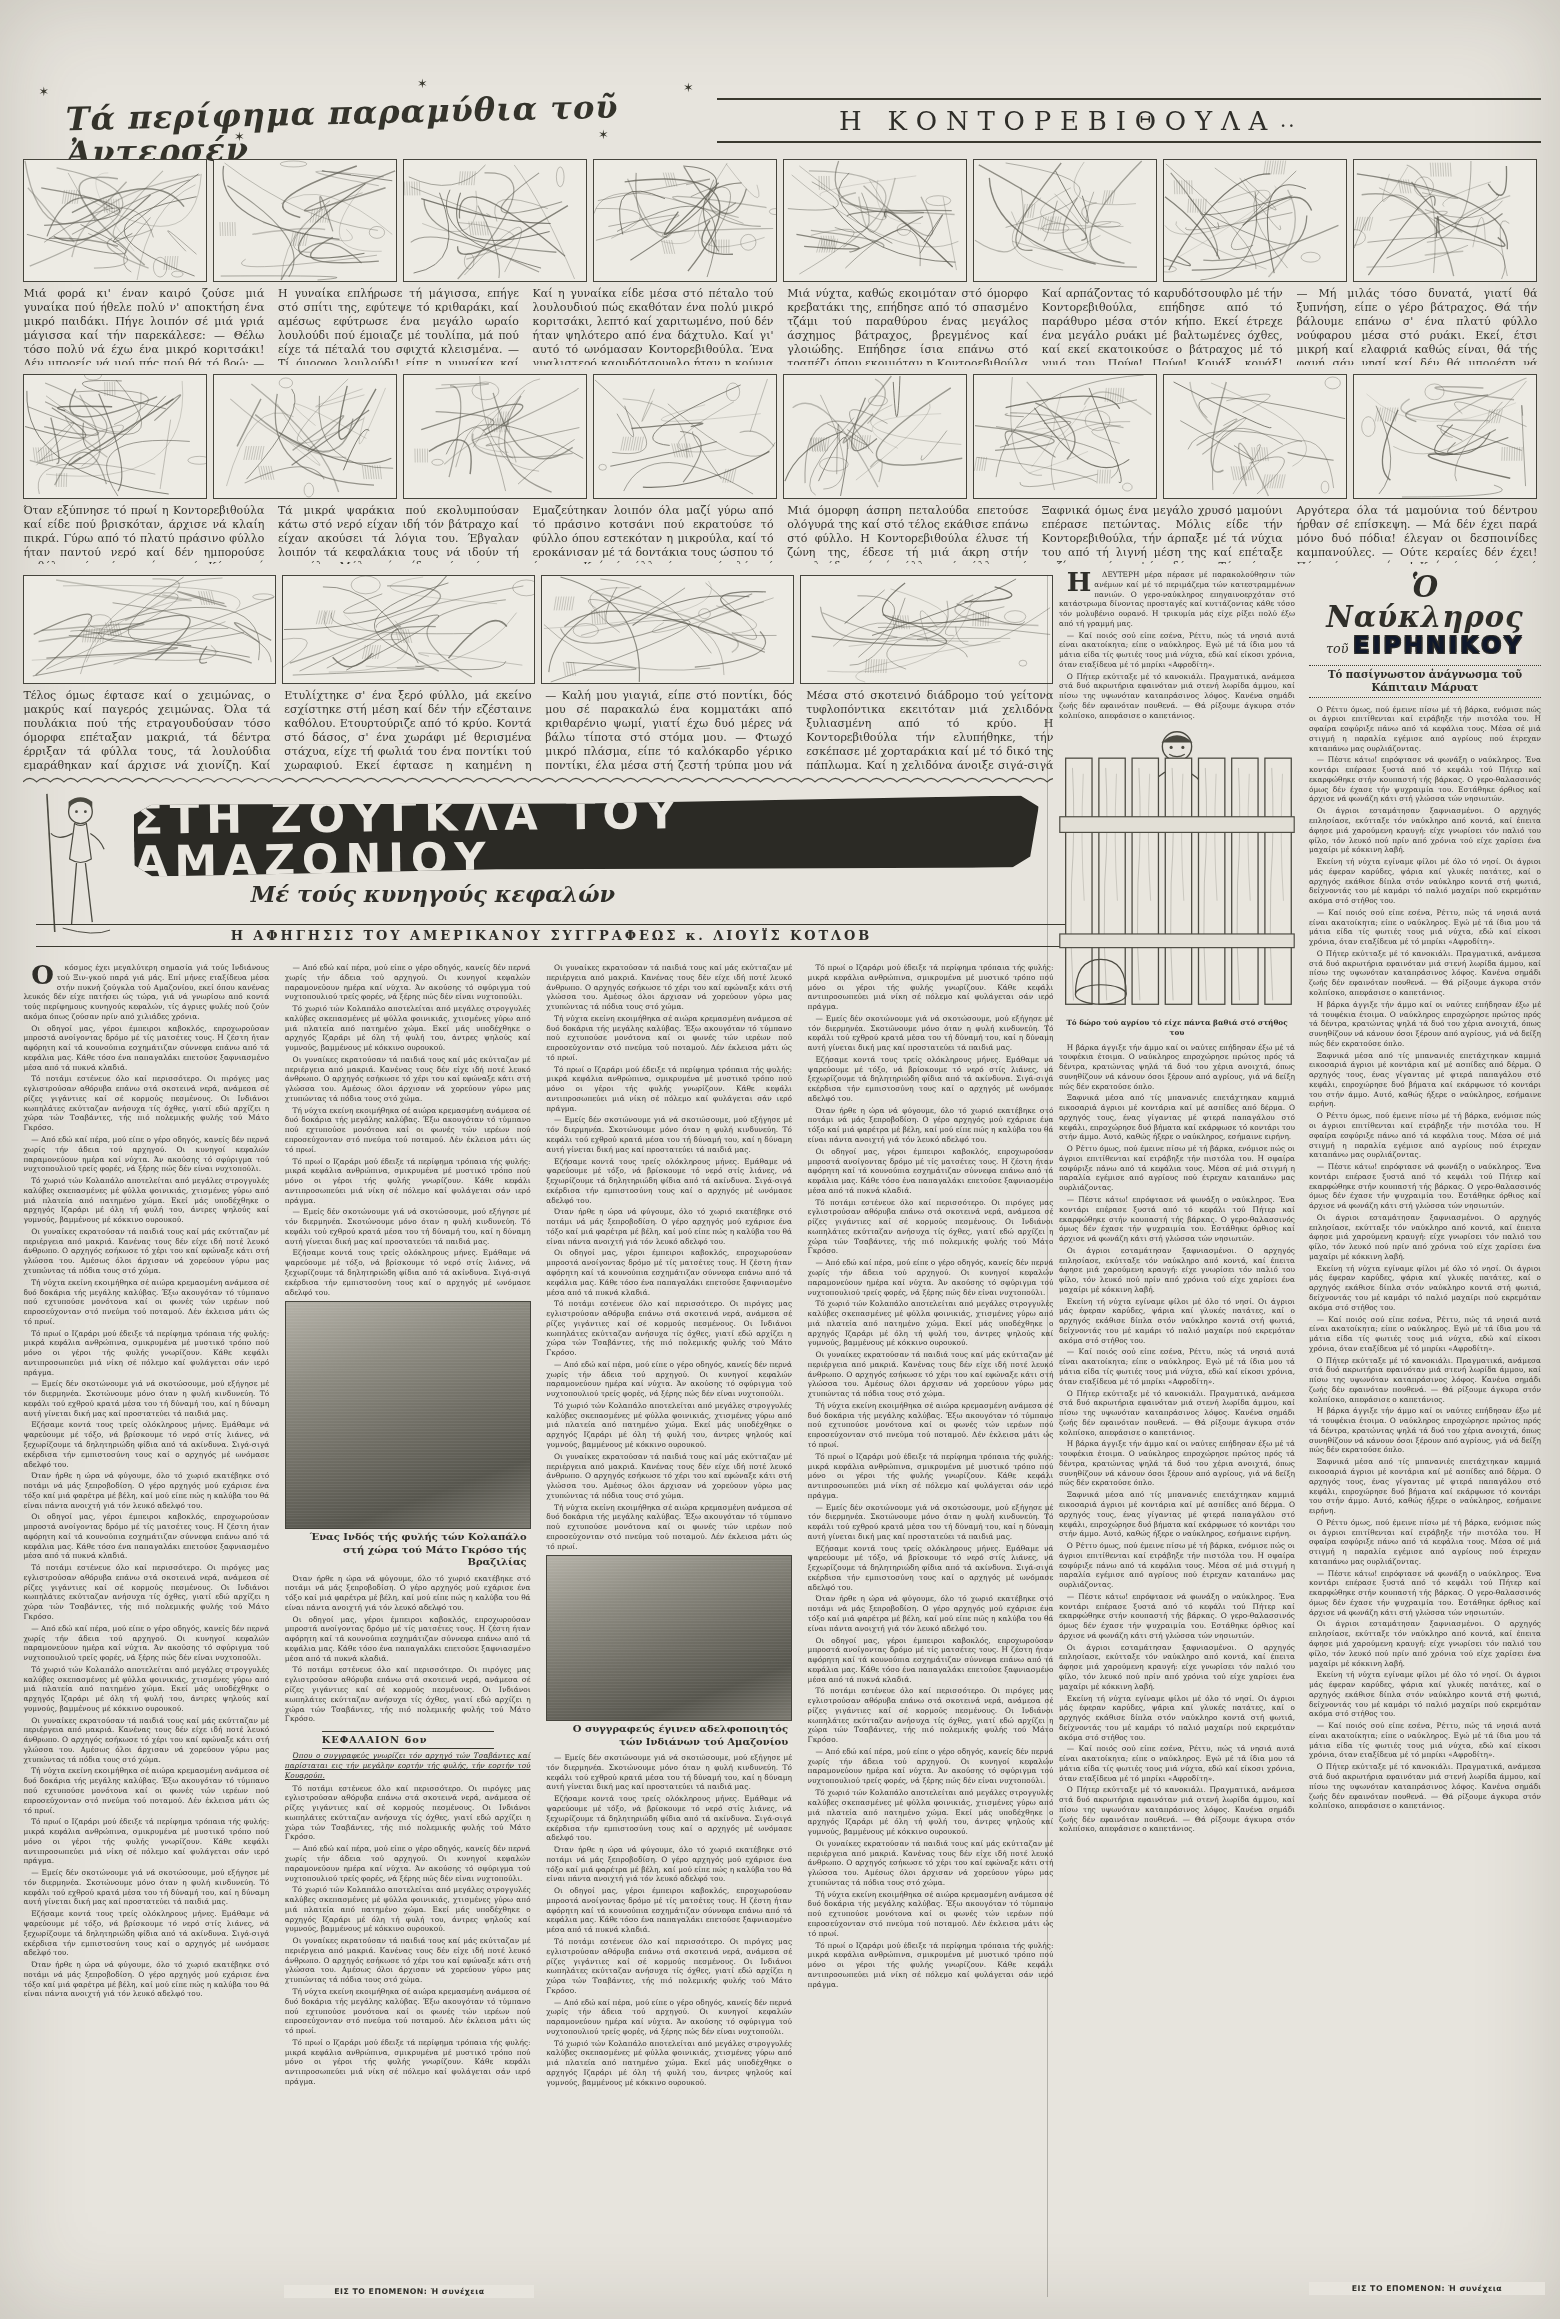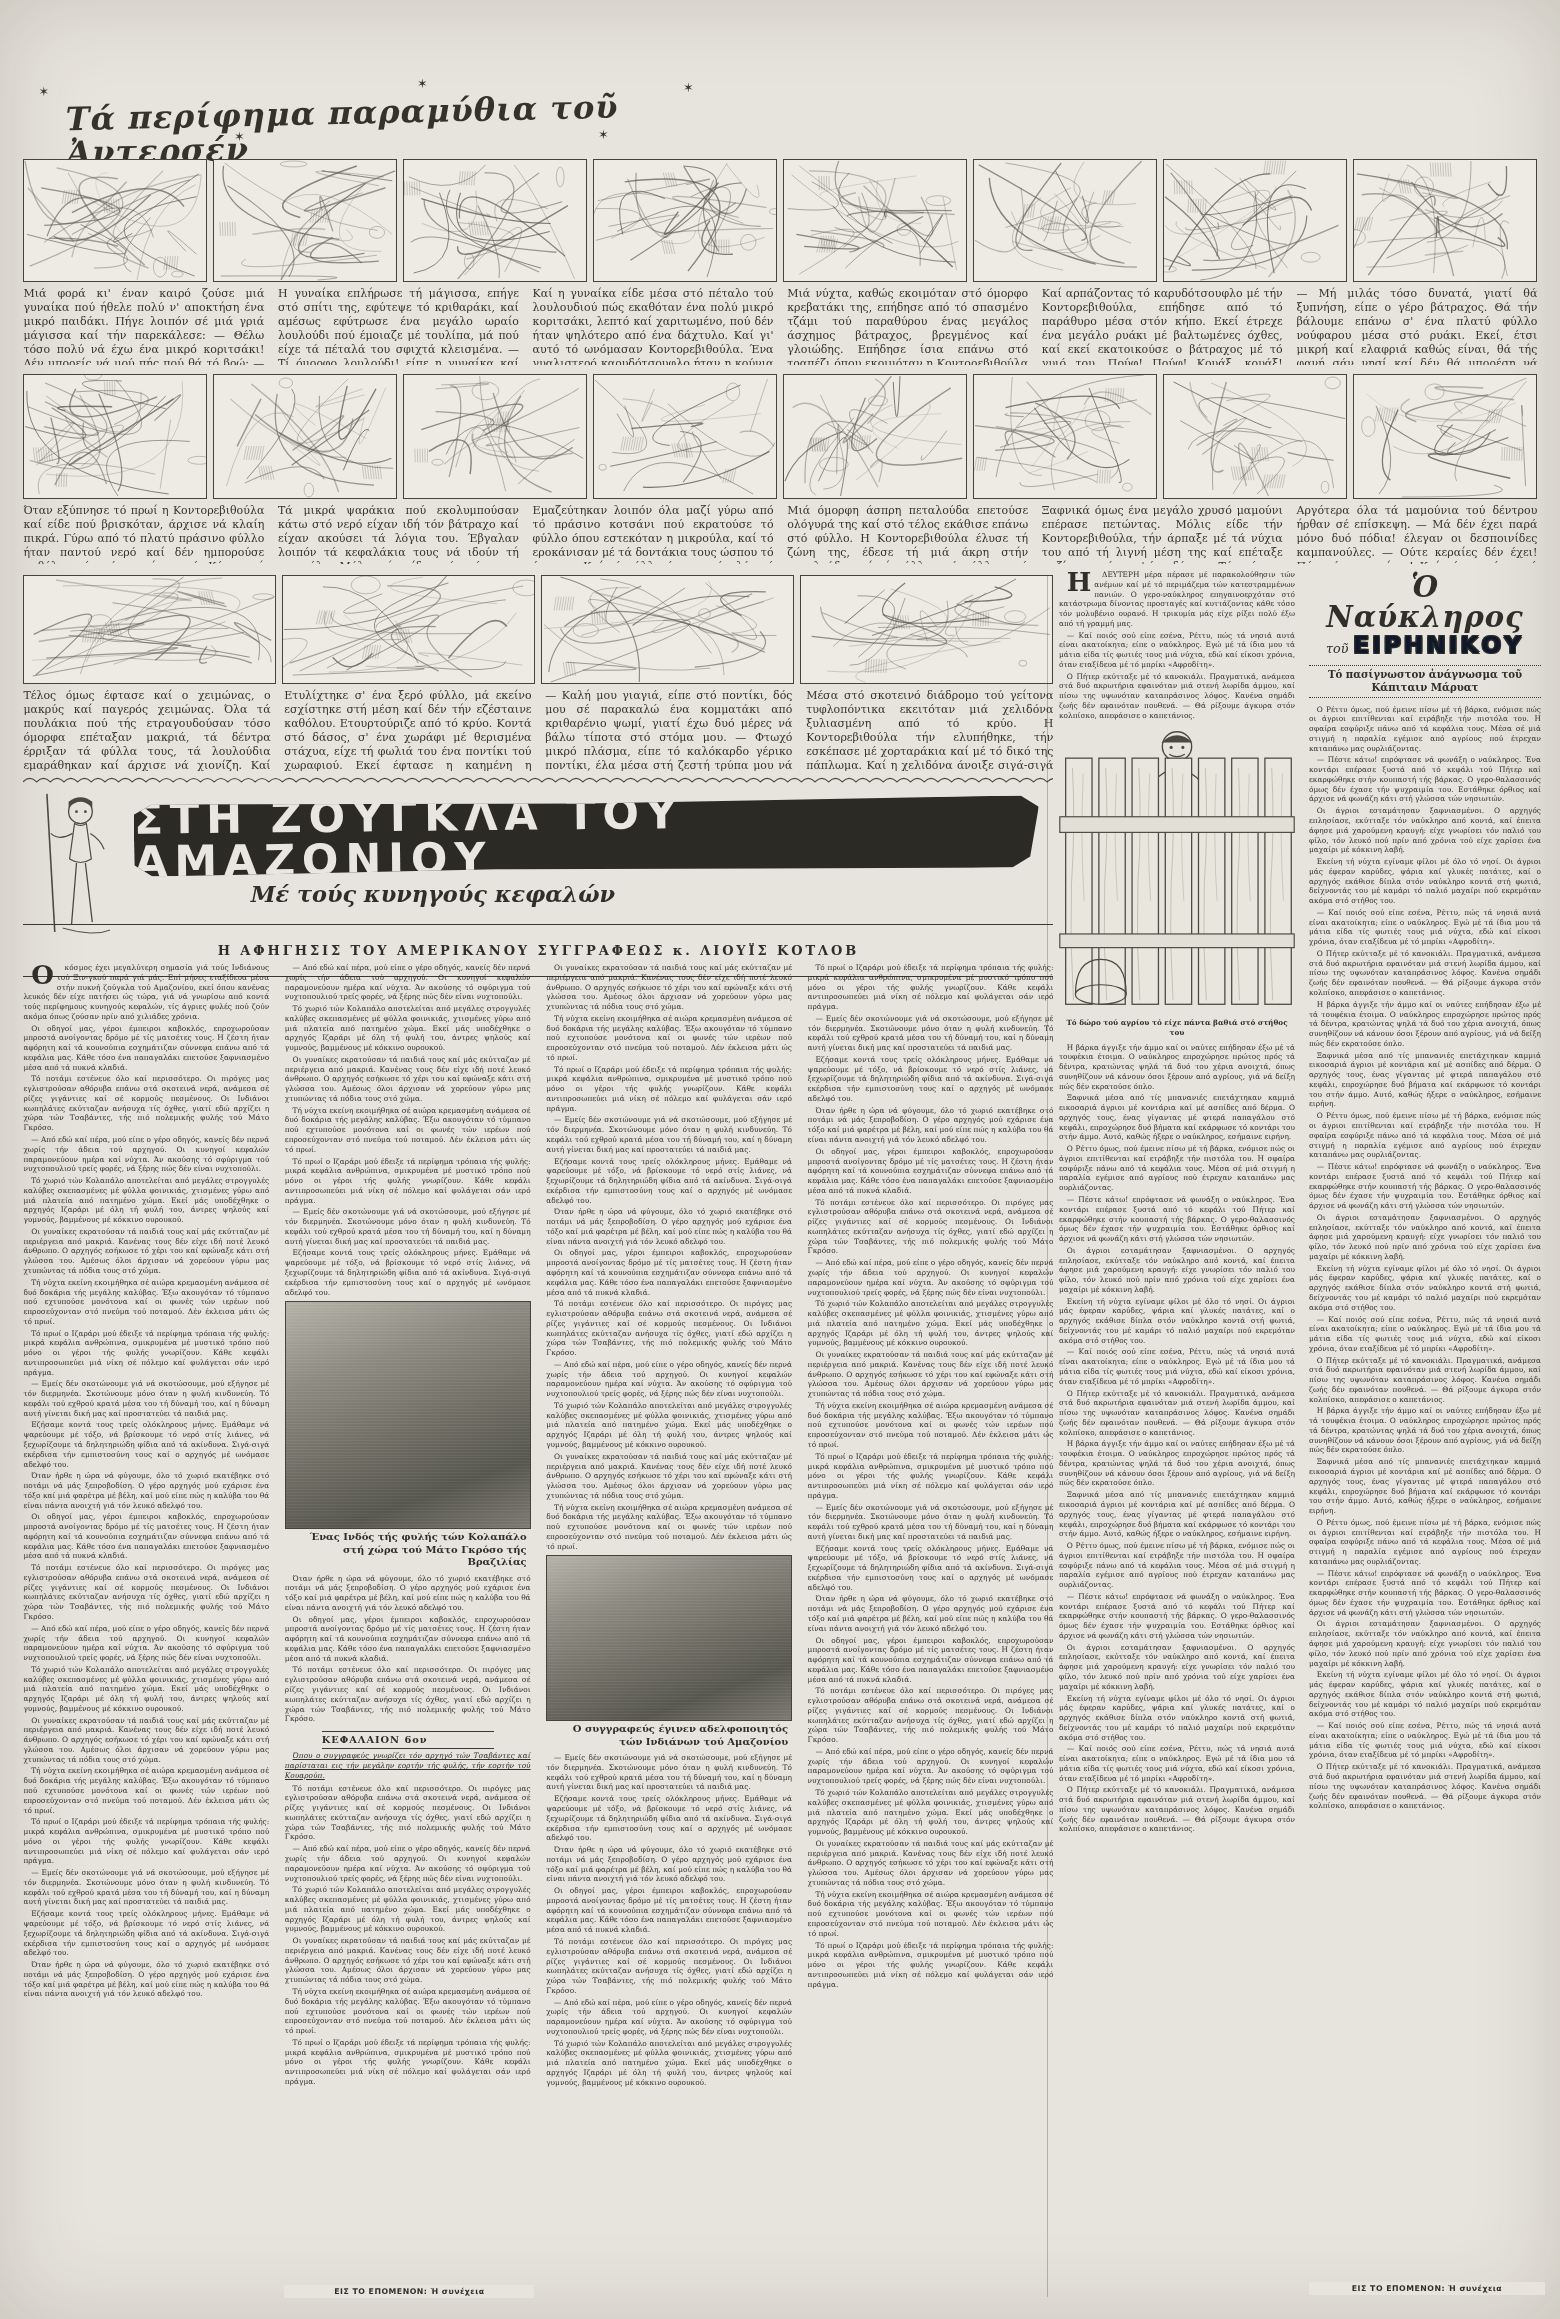--- a/index.html
+++ b/index.html
@@ -37,23 +37,23 @@
   .vrule{position:absolute;left:1047px;top:575px;width:1px;height:1722px;background:rgba(47,46,41,.28);}
   
   .amazon{position:absolute;left:23.4px;top:784px;width:1030px;height:1514px;}
   .native-art{position:absolute;left:2px;top:3.9px;width:103px;height:148px;}
   .amz-title{position:absolute;left:111px;top:15.6px;width:905px;height:72px;
         background:#2b2a25;color:#e9e6df;display:flex;align-items:center;justify-content:center;
         font:bold 43px/1 "DejaVu Sans",sans-serif;letter-spacing:6.8px;transform:rotate(-.6deg);
         clip-path:polygon(0 14%,2% 0,50% 5%,98% 0,100% 16%,99% 85%,97% 100%,40% 95%,2% 100%,0 84%);}
   .amz-sub{position:absolute;left:117px;top:99px;width:585px;text-align:center;
         font:bold italic 22.4px/1 "DejaVu Serif",serif;color:#2f2e29;}
-  .amz-byline{position:absolute;left:0;top:140px;width:100%;text-align:center;
+  .amz-byline{position:absolute;left:13px;top:140px;width:100%;text-align:center;
         font:bold 13px/1 "DejaVu Serif",serif;letter-spacing:2.9px;
-        border-top:1.5px solid #3a392f;border-bottom:1.5px solid #3a392f;padding:19px 0;box-sizing:border-box;}
+        border-top:1.5px solid #3a392f;border-bottom:1.5px solid #3a392f;padding:4px 0;box-sizing:border-box;}
   .amz-cols{position:absolute;left:0;top:179px;width:100%;bottom:0;display:flex;gap:15.6px;}
   .a-col{flex:1;overflow:hidden;font-size:7.4px;line-height:1.32;text-align:justify;}
   .para{margin:0 0 2px;text-indent:7.8px;}
   .dropcap{float:left;font:bold 26px/22.4px "DejaVu Serif",serif;padding:1px 2.9px 0 0;}
   .photo{border:1px solid #45443c;margin:3.9px 0 2px;position:relative;
         background:linear-gradient(160deg,#b5b2a8 0%,#8d8b81 28%,#6f6d64 55%,#57564e 78%,#7c7a71 100%);}
   .photo::after{content:"";position:absolute;inset:0;
         background:repeating-linear-gradient(0deg,rgba(255,255,255,.06) 0 1px,transparent 1px 2.9px);}
   .photo.portrait{height:226px;}
   .photo.landscape{height:164px;}
@@ -85,20 +85,24 @@
 
 <div class="page">
 
   <div class="series-wrap">
     <span class="star s1">✶</span>
     <span class="star s2">✶</span>
     <span class="star s3">✶</span>
     <span class="star s4">✶</span>
     <span class="star s5">✶</span>
     <div class="series-title">Τά περίφημα παραμύθια τοῦ Ἀντερσέν</div>
+  </div>
+  <div class="episode-wrap">
+    <span class="episode-title">Η ΚΟΝΤΟΡΕΒΙΘΟΥΛΑ</span>
+    <span class="episode-suffix">..</span>
   </div>
 
   <div id="strip1" class="strip">
       <div class="panel"><svg viewBox="0 0 190 122" width="100%" height="100%" preserveAspectRatio="none" xmlns="http://www.w3.org/2000/svg">
           <path d="M93 49 Q 46 17 24 77" stroke="#5a594f" stroke-width="1.2" fill="none" opacity="0.63"></path>
           <path d="M185 14 Q 178 108 61 35" stroke="#5a594f" stroke-width="0.9" fill="none" opacity="0.32"></path>
           <path d="M73 109 Q 146 108 67 74" stroke="#5a594f" stroke-width="1.0" fill="none" opacity="0.46"></path>
           <path d="M50 98 Q 62 34 184 15" stroke="#5a594f" stroke-width="1.4" fill="none" opacity="0.33"></path>
           <path d="M126 106 Q 5 6 98 19" stroke="#5a594f" stroke-width="1.5" fill="none" opacity="0.47"></path>
           <path d="M31 77 Q 67 96 132 35" stroke="#5a594f" stroke-width="1.2" fill="none" opacity="0.71"></path>

